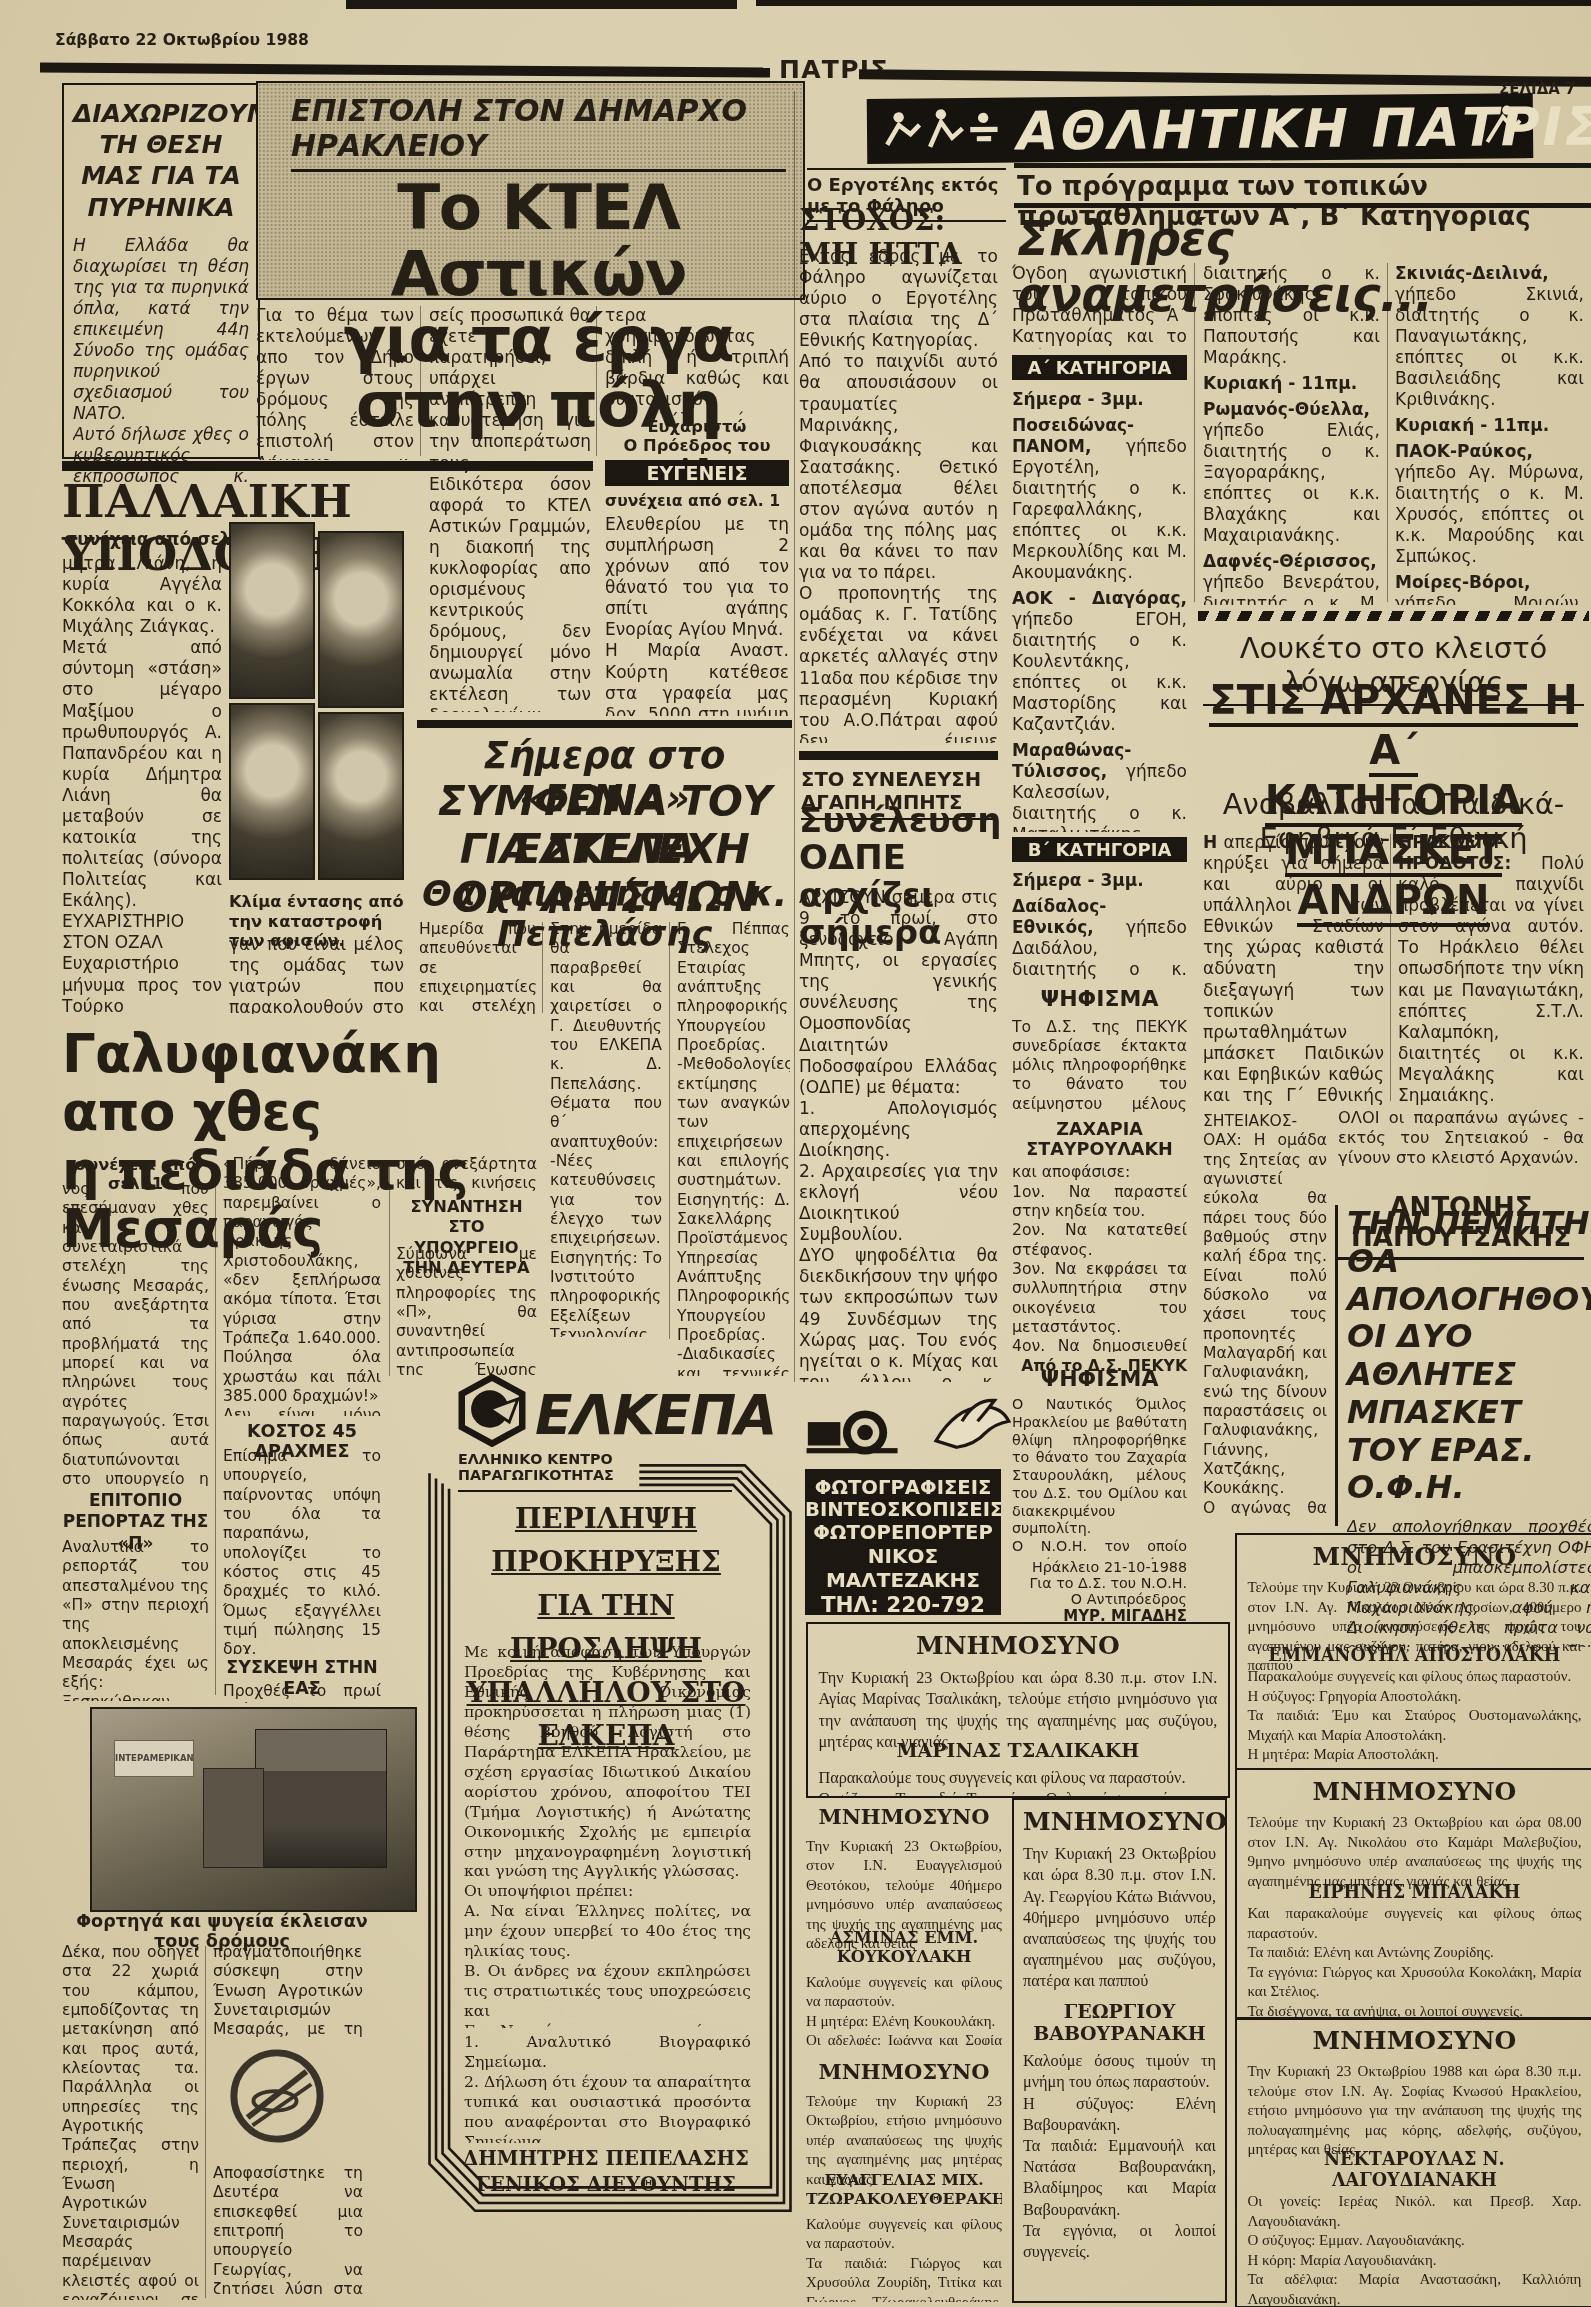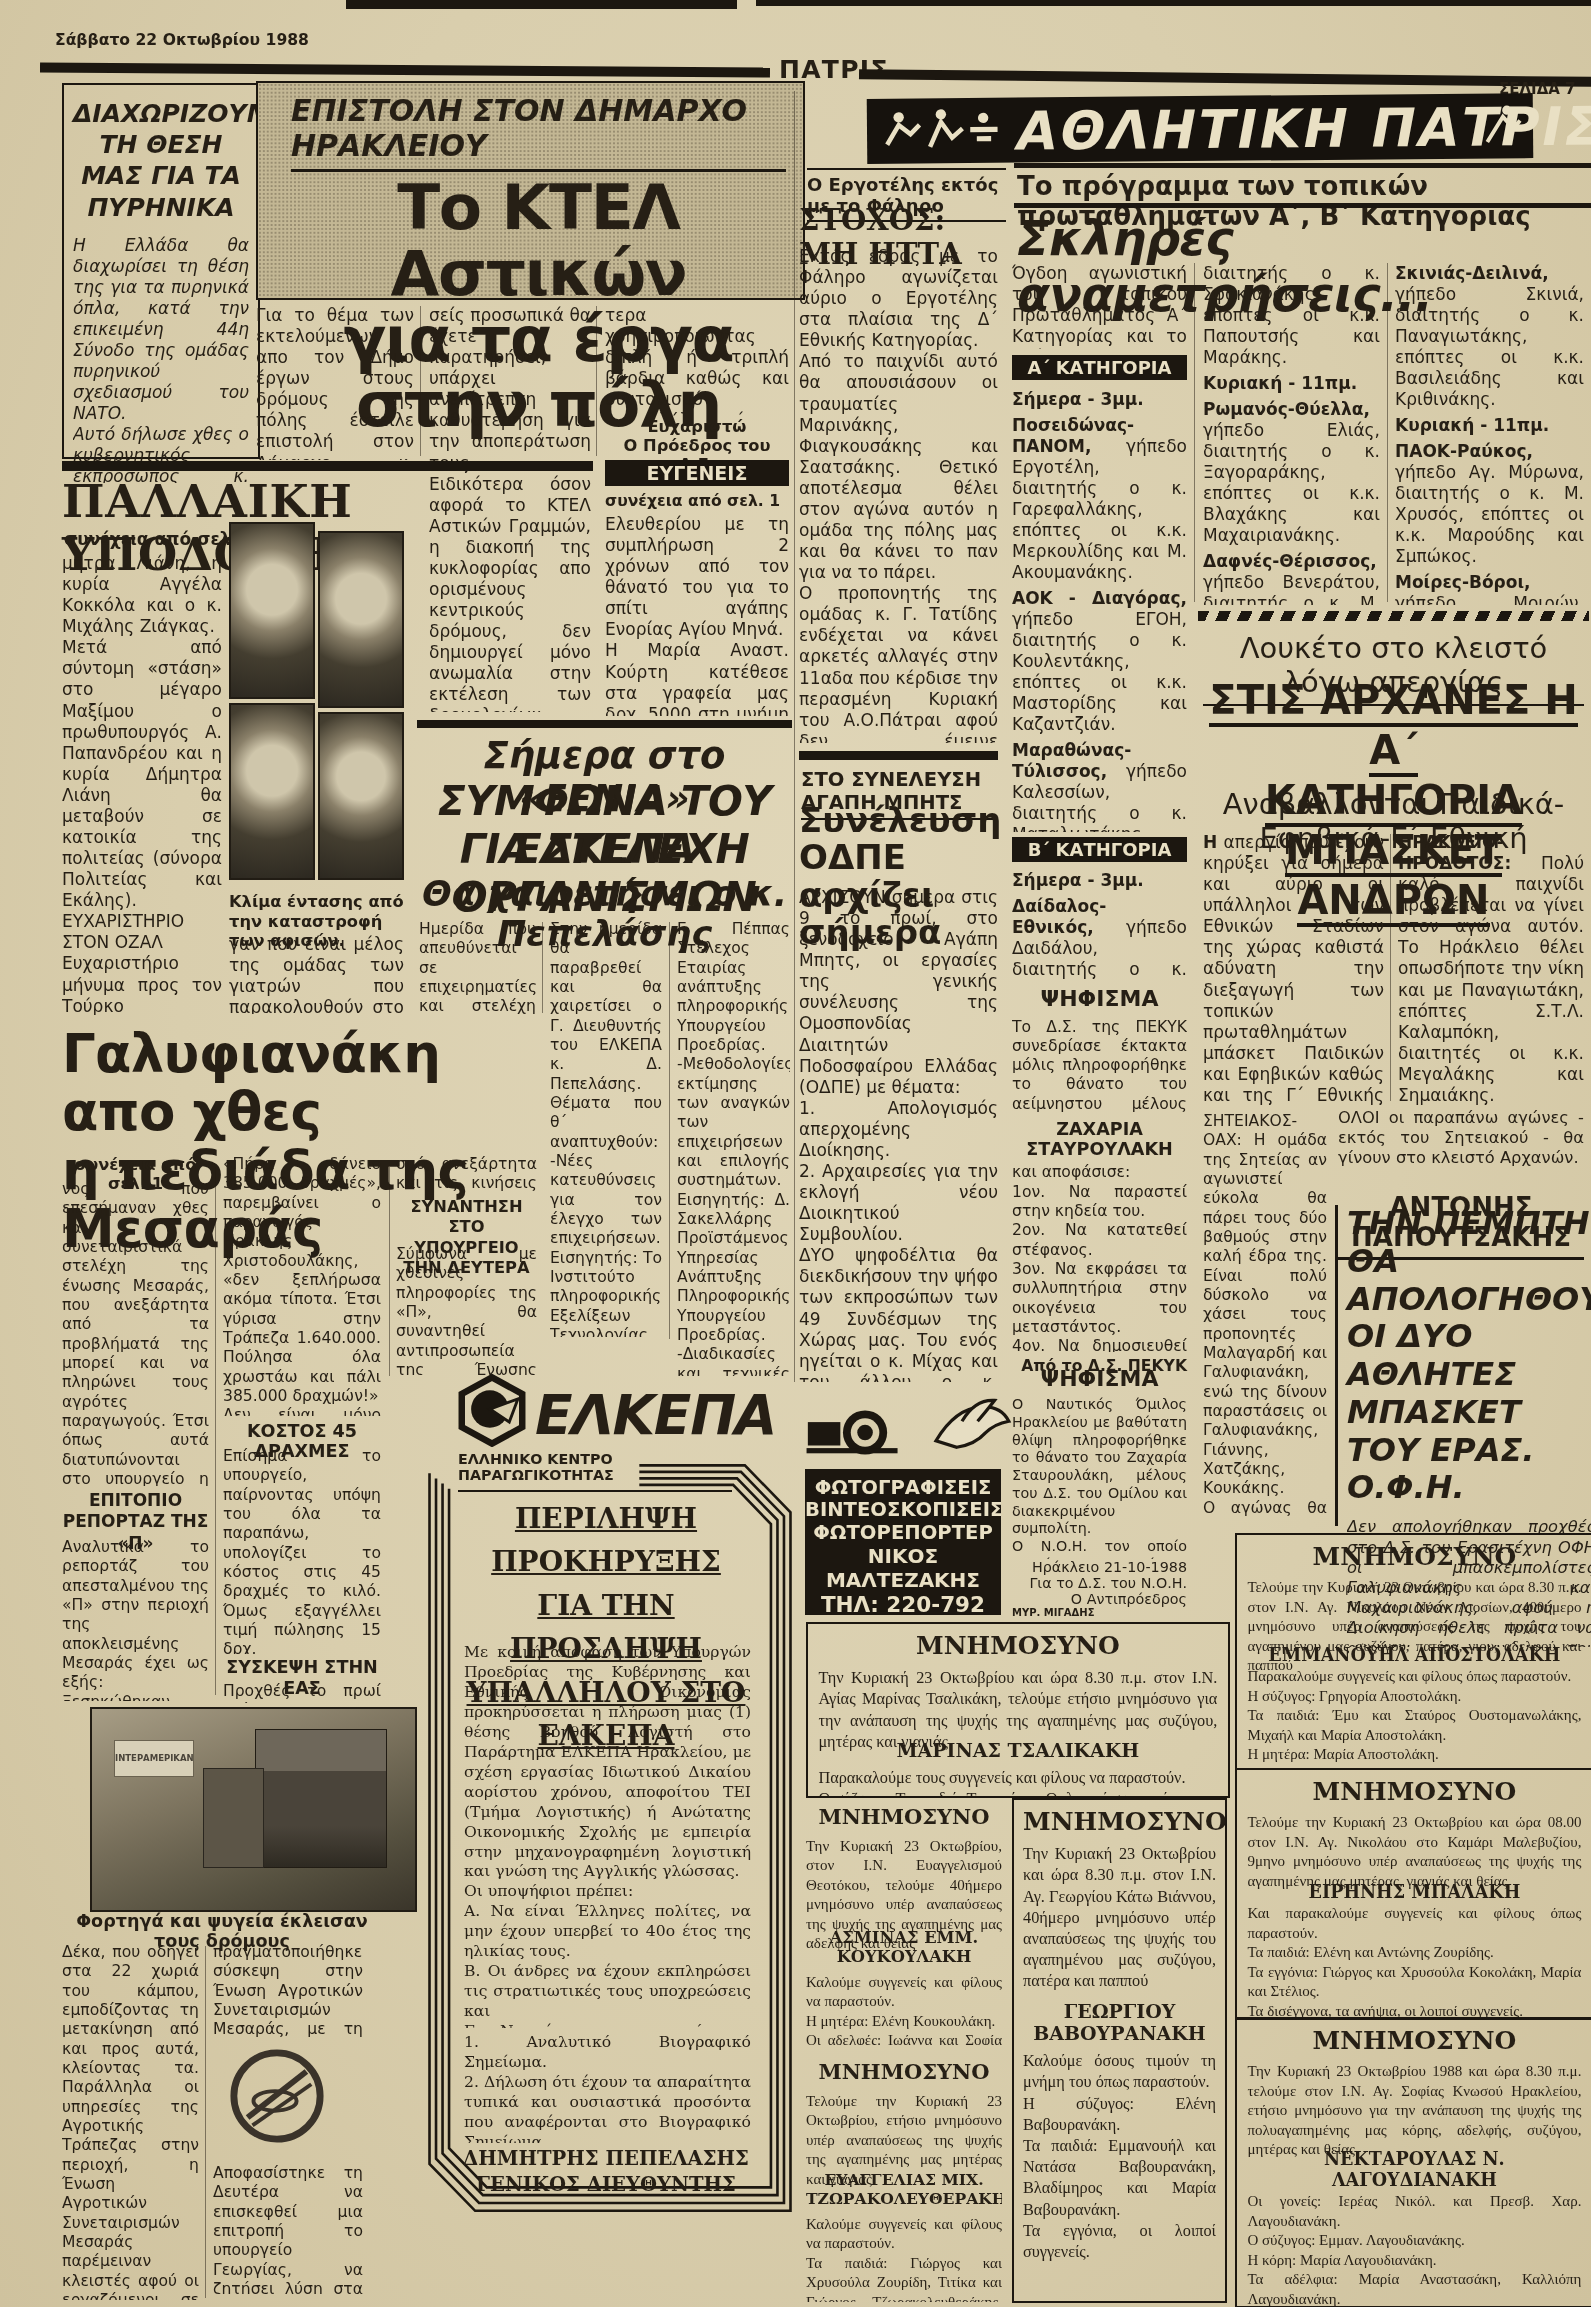--- a/index.html
+++ b/index.html
@@ -273,21 +273,21 @@
     <div class="b" style="font-size:15.6px;text-align:right;margin-top:5.2px">Από το Δ.Σ. ΠΕΚΥΚ</div>
   </div>
   <div class="abs" style="left:1012px;top:1366px;width:175px">
     <div class="b ctr" style="font-size:22px;margin-bottom:5.2px">ΨΗΦΙΣΜΑ</div>
     <div class="body" style="height:163px;font-size:14.3px">Ο Ναυτικός Όμιλος Ηρακλείου με βαθύτατη θλίψη πληροφορήθηκε το θάνατο του Ζαχαρία Σταυρουλάκη, μέλους του Δ.Σ. του Ομίλου και διακεκριμένου συμπολίτη.
 Ο Ν.Ο.Η. τον οποίο πιστά και γόνιμα υπηρέτησε, εκφράζει βαθιά και ειλικρινή συλλυπητήρια στην οικογένειά του.
 Στη κηδεία θα παραστεί σύσσωμο το Δ.Σ., θα κατατεθεί στεφάνι και θα διατεθεί το ποσό των 20.000 δρχ. εις μνήμη του στο Ίδρυμα υπερηλίκων της Αγίας Τριάδας.</div>
     <div style="font-size:14.3px;text-align:right">Ηράκλειο 21-10-1988</div>
     <div style="font-size:14.3px;text-align:right">Για το Δ.Σ. του Ν.Ο.Η.</div>
     <div style="font-size:14.3px;text-align:right">Ο Αντιπρόεδρος</div>
-    <div class="b" style="font-size:10px;">ΜΥΡ. ΜΙΓΑΔΗΣ</div>
+    <div class="b" style="font-size:15px;text-align:right">ΜΥΡ. ΜΙΓΑΔΗΣ</div>
   </div>
 
   <div class="abs rule" style="left:799px;top:751px;width:199px;height:9px"></div>
   <div class="abs b" style="left:801px;top:768px;width:196px;font-size:19.6px;border-bottom:2px solid #1c1710;padding-bottom:3.9px">ΣΤΟ ΣΥΝΕΛΕΥΣΗ ΑΓΑΠΗ ΜΠΗΤΣ</div>
   <div class="abs b" style="left:799px;top:802px;width:199px;font-size:34px;line-height:1.1">
     <div>Συνέλευση ΟΔΠΕ</div>
     <div>αρχίζει σήμερα</div>
   </div>
   <div class="abs body" style="left:799px;top:887px;width:199px;height:495px">ΑΡΧΙΖΟΥΝ σήμερα στις 9 το πρωί, στο ξενοδοχείο Αγάπη Μπητς, οι εργασίες της γενικής συνέλευσης της Ομοσπονδίας Διαιτητών Ποδοσφαίρου Ελλάδας (ΟΔΠΕ) με θέματα:
 1. Απολογισμός απερχομένης Διοίκησης.

